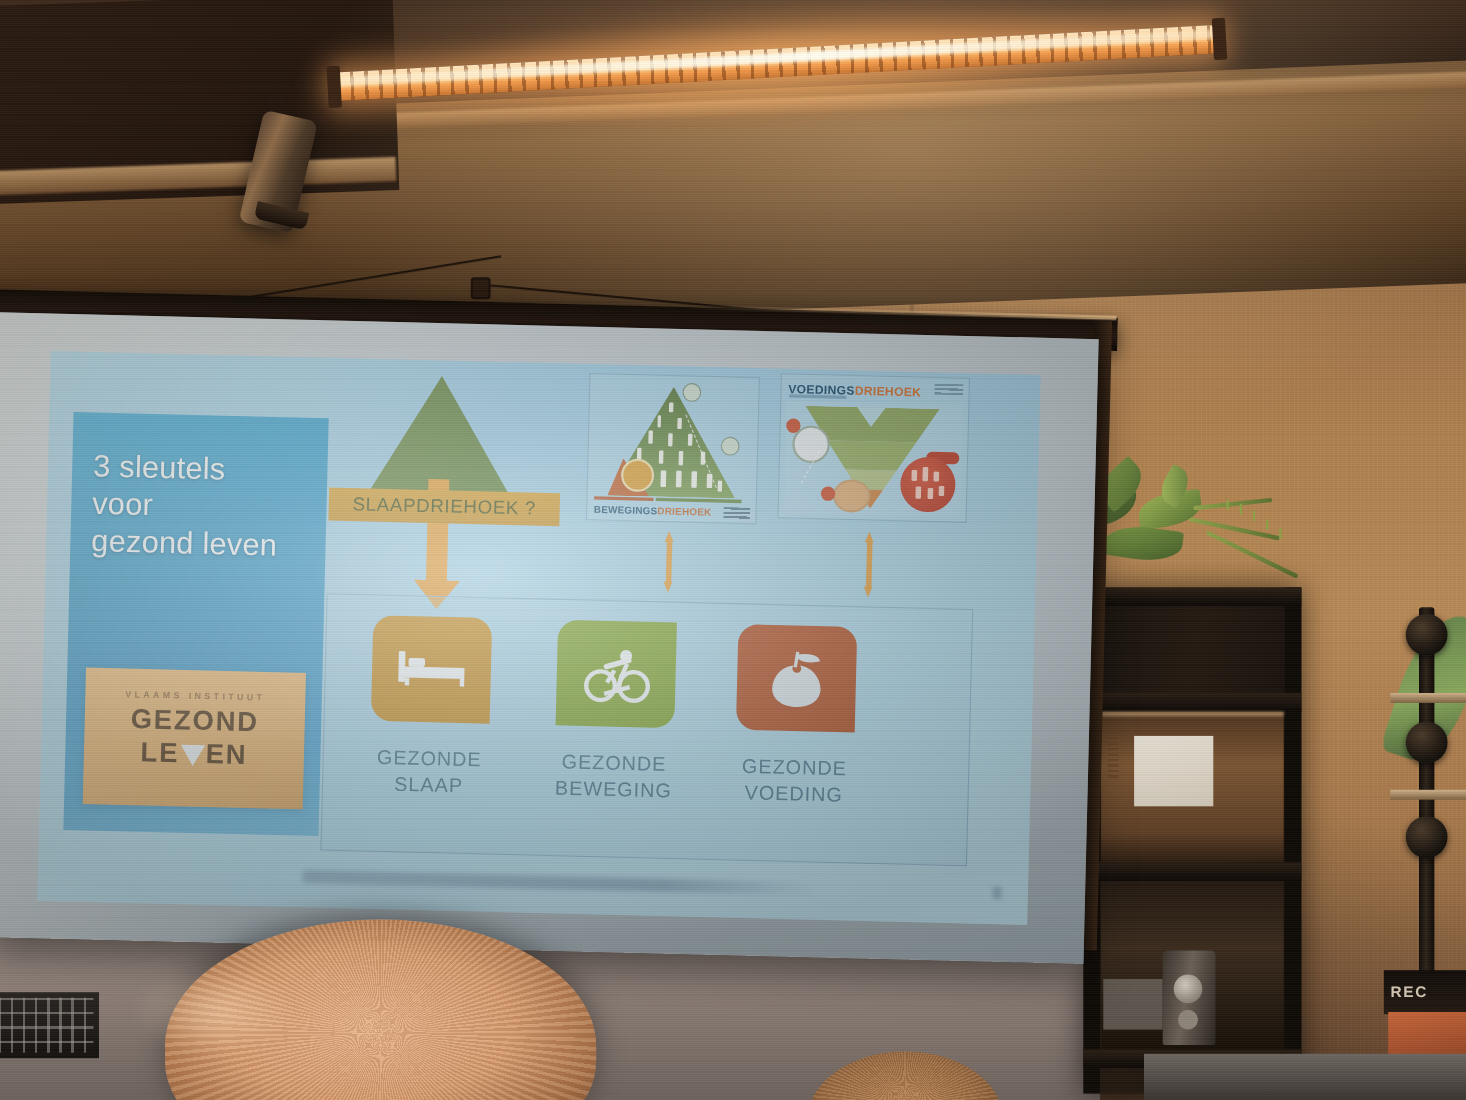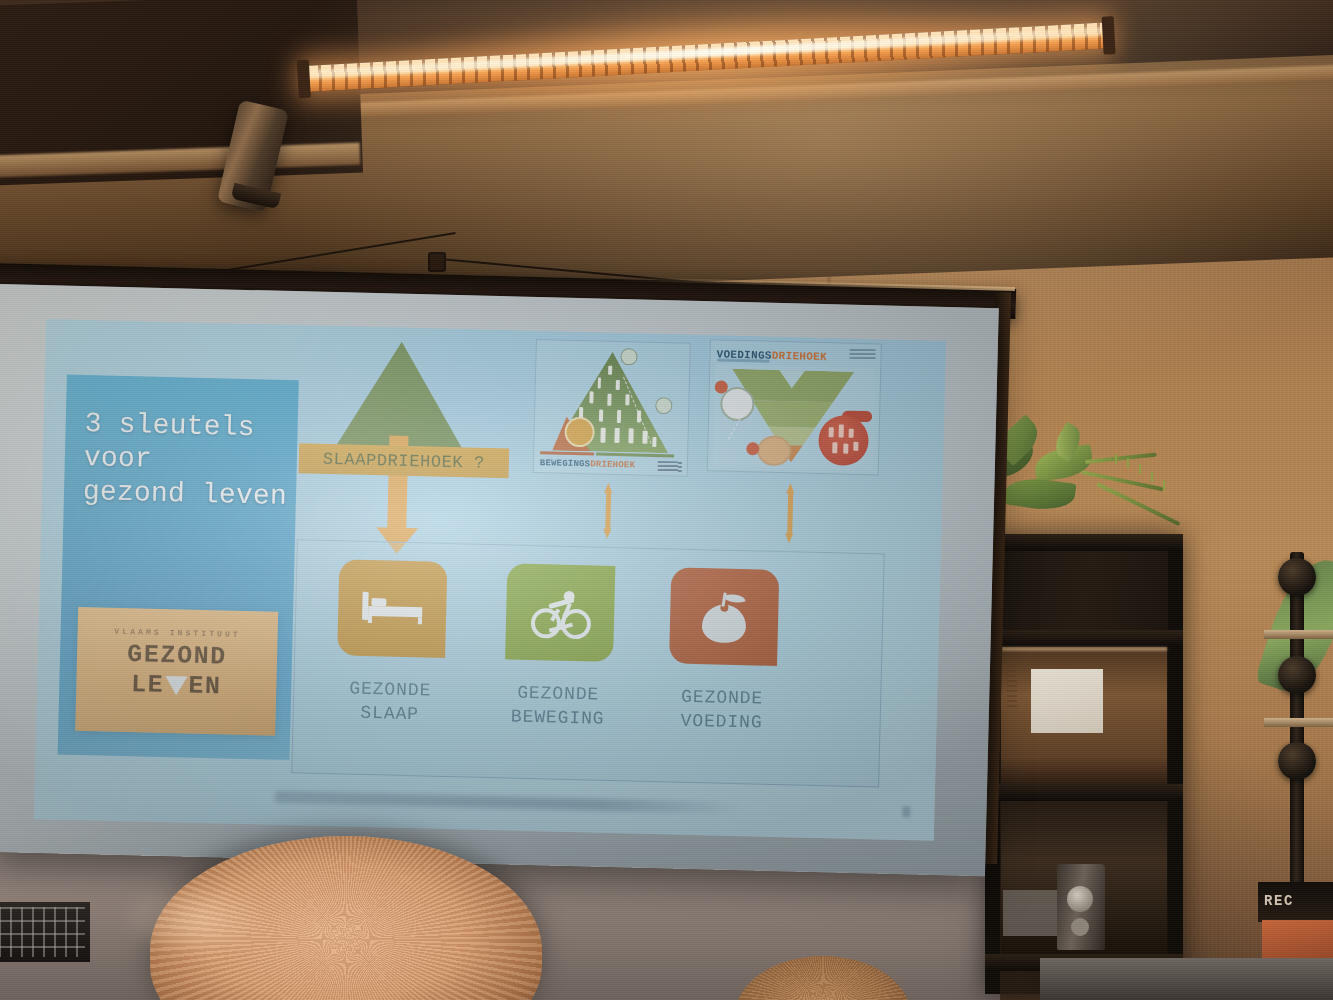--- a/index.html
+++ b/index.html
@@ -1,17 +1,17 @@
 <!DOCTYPE html>
 <html><head>
 <meta charset="utf-8">
 <style>
   html,body{margin:0;padding:0;background:#000;}
   body{font-family:"Liberation Sans",sans-serif;}
-  #stage{position:relative;width:1333px;height:1000px;overflow:hidden;background:#2a1a12;font-family:Liberation Mono, monospace;}
+  #stage{position:relative;width:1333px;height:1000px;overflow:hidden;background:#2a1a12;}
 
   
   .room{position:absolute;inset:0;
     background:
       linear-gradient(180deg,#2b1c13 0%,#33200f 3%,#3b2514 8%,#2a1a10 13%,#20140c 16%,#3d2a18 17%,#5c4228 22%,#8a6339 30%,#a9784a 40%,#b5875a 50%,#a87a50 60%,#8c6342 72%,#6d4c33 85%,#4e3525 100%);
   }
   
   .ceil{position:absolute;left:-40px;top:-10px;width:1420px;height:120px;
     background:linear-gradient(180deg,#3a281b,#473121 40%,#2c1e14);
     transform:rotate(-2.3deg);transform-origin:left top;}

